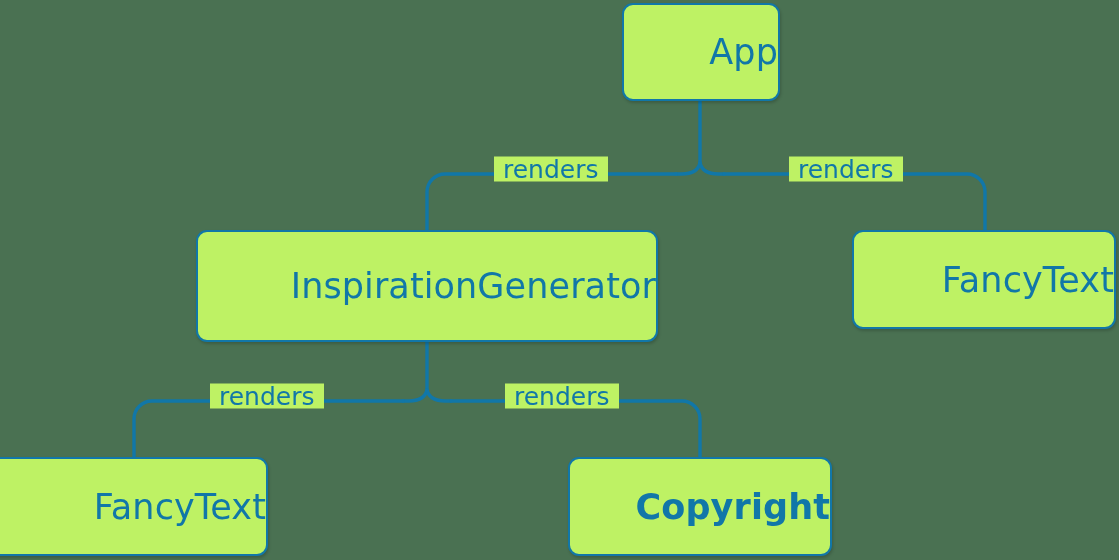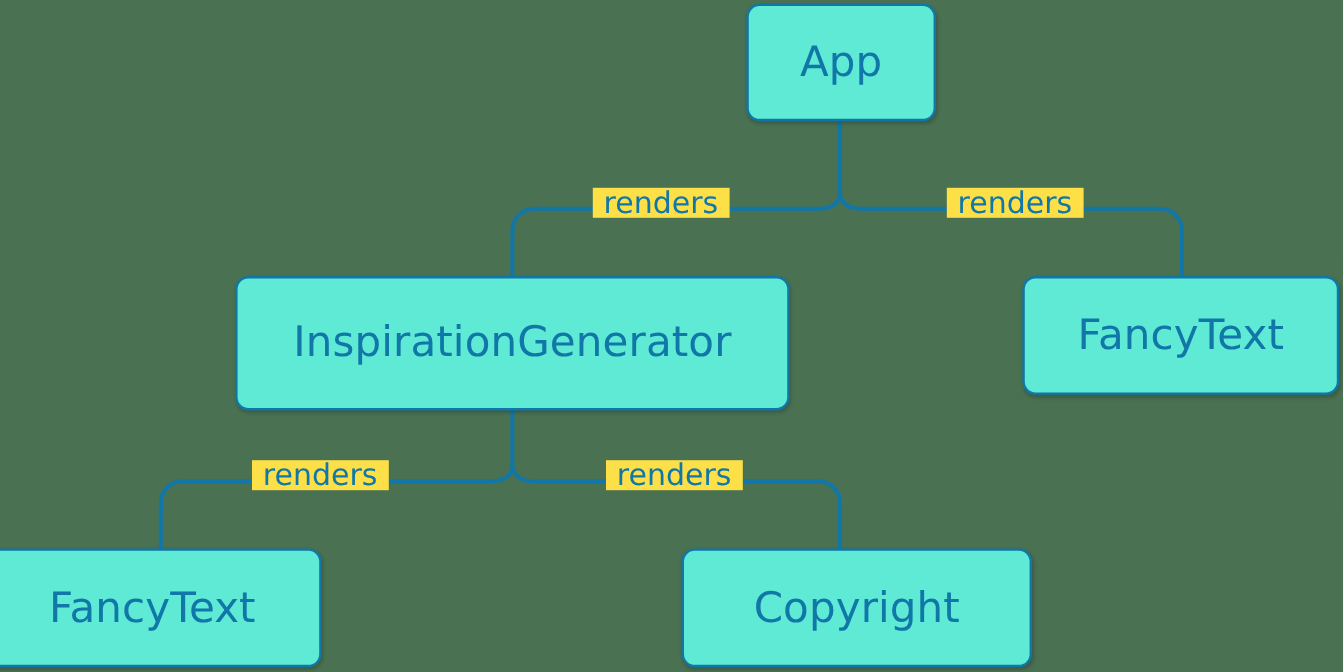--- a/index.html
+++ b/index.html
@@ -19,45 +19,45 @@
     position: absolute;
     left: 0;
     top: 0;
     width: 1119px;
     height: 560px;
     pointer-events: none;
   }
   .node {
     position: absolute;
     box-sizing: border-box;
-    background: #5eead4;
+    background: #bef264;
     border: 2px solid #1177a8;
     border-radius: 11px;
     display: flex;
     align-items: center;
-    justify-content: center;
+    justify-content: flex-end;
     color: #1177a8;
     font-size: 35px;
     font-weight: 400;
     letter-spacing: 0.1px;
     white-space: nowrap;
     box-shadow: 1px 2px 3px rgba(0,0,0,0.18);
   }
   .node-app        { left: 622px; top: 3px;   width: 158px; height: 98px; }
   .node-inspgen    { left: 196px; top: 230px; width: 462px; height: 112px; }
   .node-fancy-r    { left: 852px; top: 230px; width: 264px; height: 99px; }
   .node-fancy-b    { left: -14px; top: 457px; width: 282px; height: 99px; border-top-left-radius: 11px; border-bottom-left-radius: 11px; }
-  .node-copyright  { left: 568px; top: 457px; width: 292px; height: 99px; }
+  .node-copyright  { left: 568px; top: 457px; width: 264px; height: 99px; font-weight: bold; }
 
   .edge-label {
     position: absolute;
     color: #1177a8;
     font-size: 25px;
     font-family: "DejaVu Sans", "Liberation Sans", sans-serif;
-    background: #fde047;
+    background: #bef264;
     padding: 0 9px;
     line-height: 1;
     transform: translateY(-50%);
     white-space: nowrap;
     text-align: center;
   }
   .lbl-r1 { left: 494px; top: 169px; }
   .lbl-r2 { left: 789px; top: 169px; }
   .lbl-r3 { left: 210px; top: 396px; }
   .lbl-r4 { left: 505px; top: 396px; }

